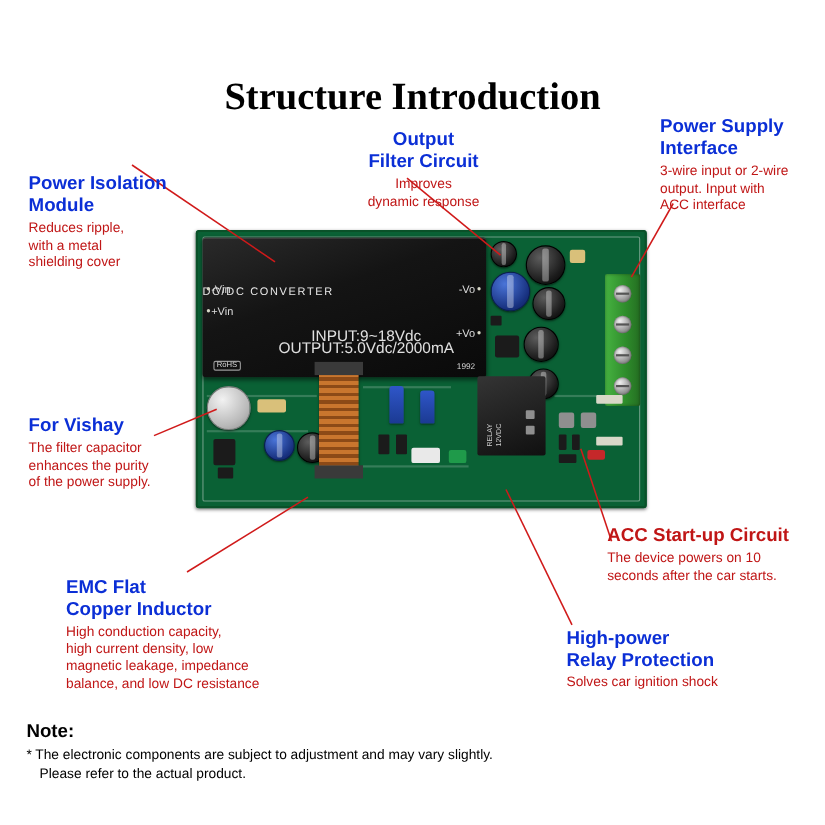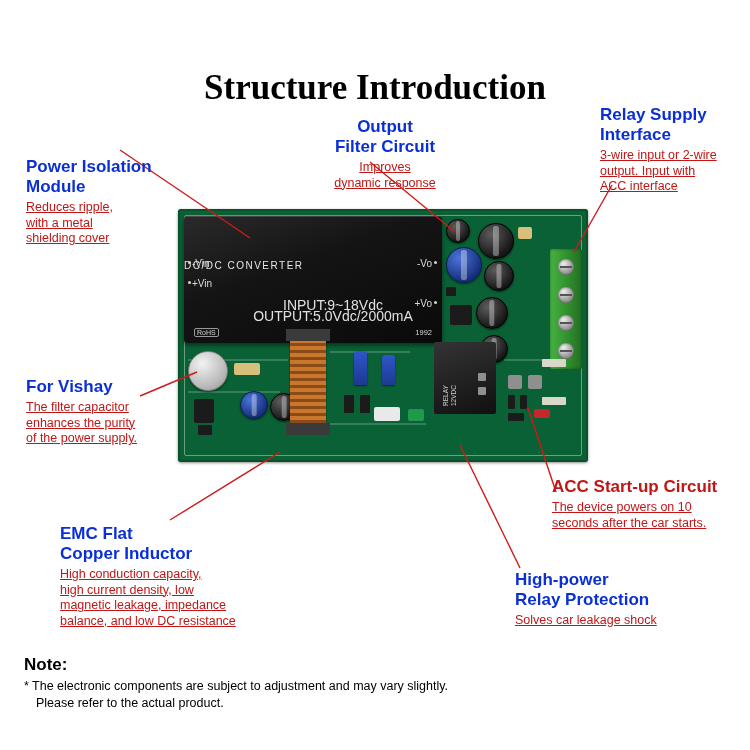--- a/index.html
+++ b/index.html
@@ -43,21 +43,20 @@
     font-size: 17px;
     line-height: 20px;
     white-space: pre-line;
   }
   .callout .body {
     color: #c01616;
     font-size: 12.5px;
     line-height: 15.5px;
     margin-top: 3px;
     white-space: pre-line;
-    text-decoration: underline;
   }
   .callout.red-head .head { color: #c01616; }
 
   
   #leaders {
     position: absolute;
     left: 0; top: 0;
     width: 750px; height: 750px;
     pointer-events: none;
   }
@@ -404,21 +403,21 @@
   </div>
 
   <div class="callout" style="left:320px; top:117px; width:130px;text-align:center;">
     <div class="head">Output
 Filter Circuit</div>
     <div class="body">Improves
 dynamic response</div>
   </div>
 
   <div class="callout" style="left:600px; top:105px; width:146px;">
-    <div class="head">Relay Supply
+    <div class="head">Power Supply
 Interface</div>
     <div class="body">3-wire input or 2-wire
 output. Input with
 ACC interface</div>
   </div>
 
   <div class="callout" style="left:26px; top:377px; width:150px;">
     <div class="head">For Vishay</div>
     <div class="body">The filter capacitor
 enhances the purity
@@ -430,21 +429,21 @@
 Copper Inductor</div>
     <div class="body">High conduction capacity,
 high current density, low
 magnetic leakage, impedance
 balance, and low DC resistance</div>
   </div>
 
   <div class="callout" style="left:515px; top:570px; width:220px;">
     <div class="head">High-power
 Relay Protection</div>
-    <div class="body">Solves car leakage shock</div>
+    <div class="body">Solves car ignition shock</div>
   </div>
 
   <div class="callout red-head" style="left:552px; top:477px; width:200px;">
     <div class="head">ACC Start-up Circuit</div>
     <div class="body">The device powers on 10
 seconds after the car starts.</div>
   </div>
 
   <div class="note">
     <div class="note-title">Note:</div>

